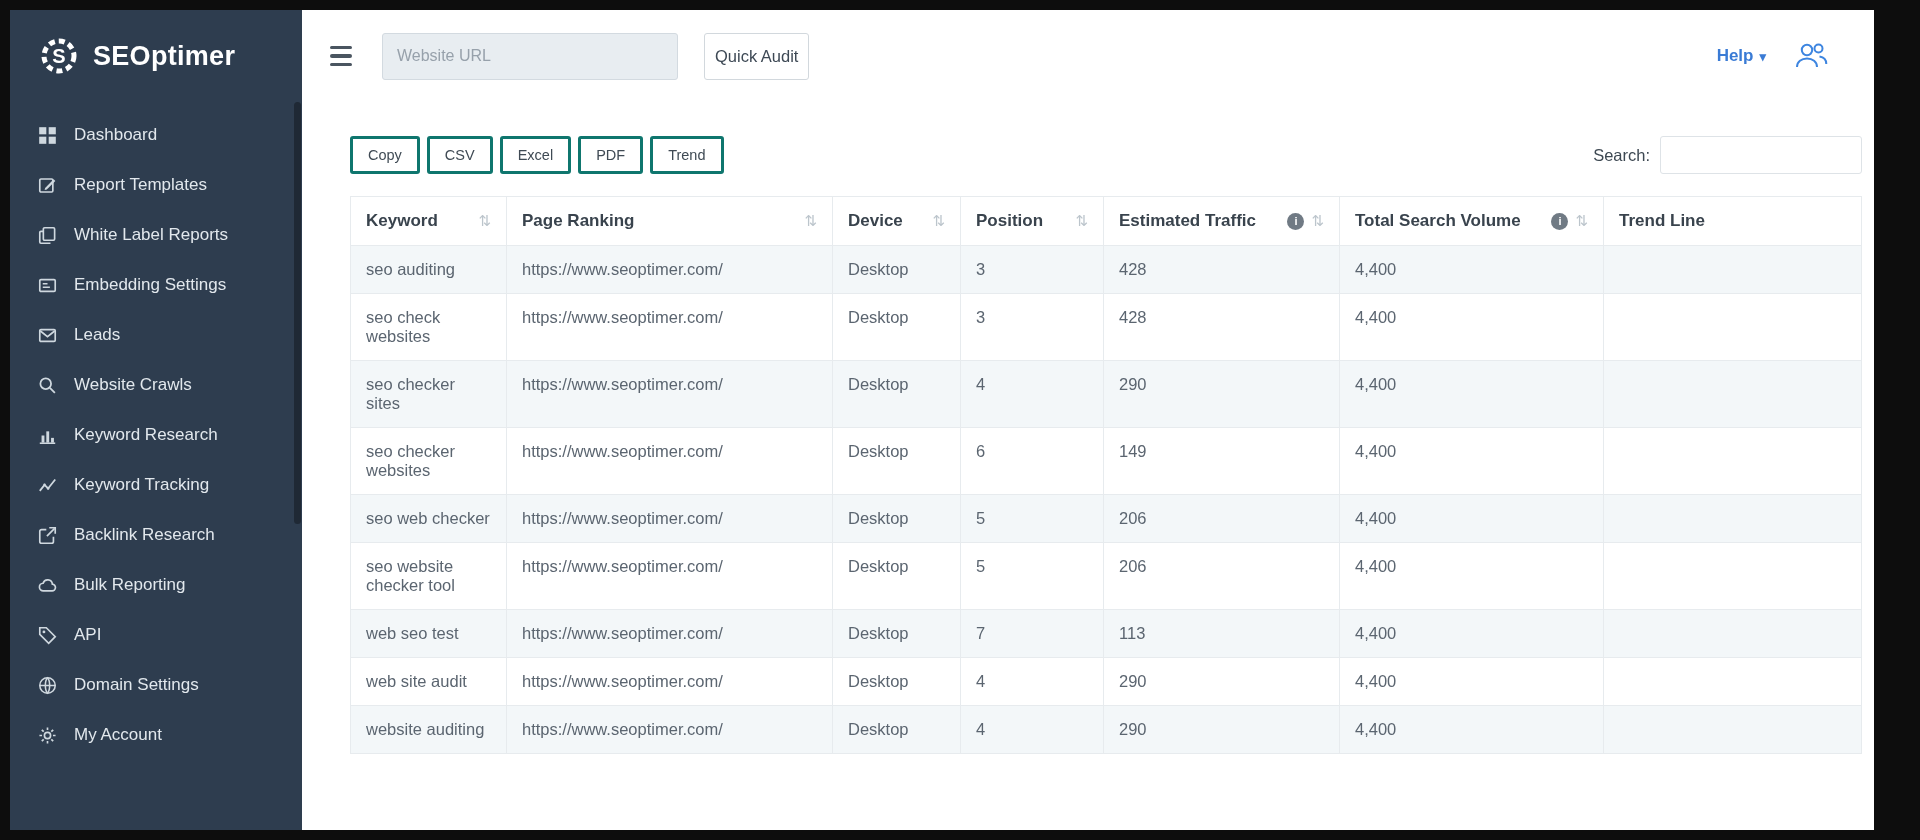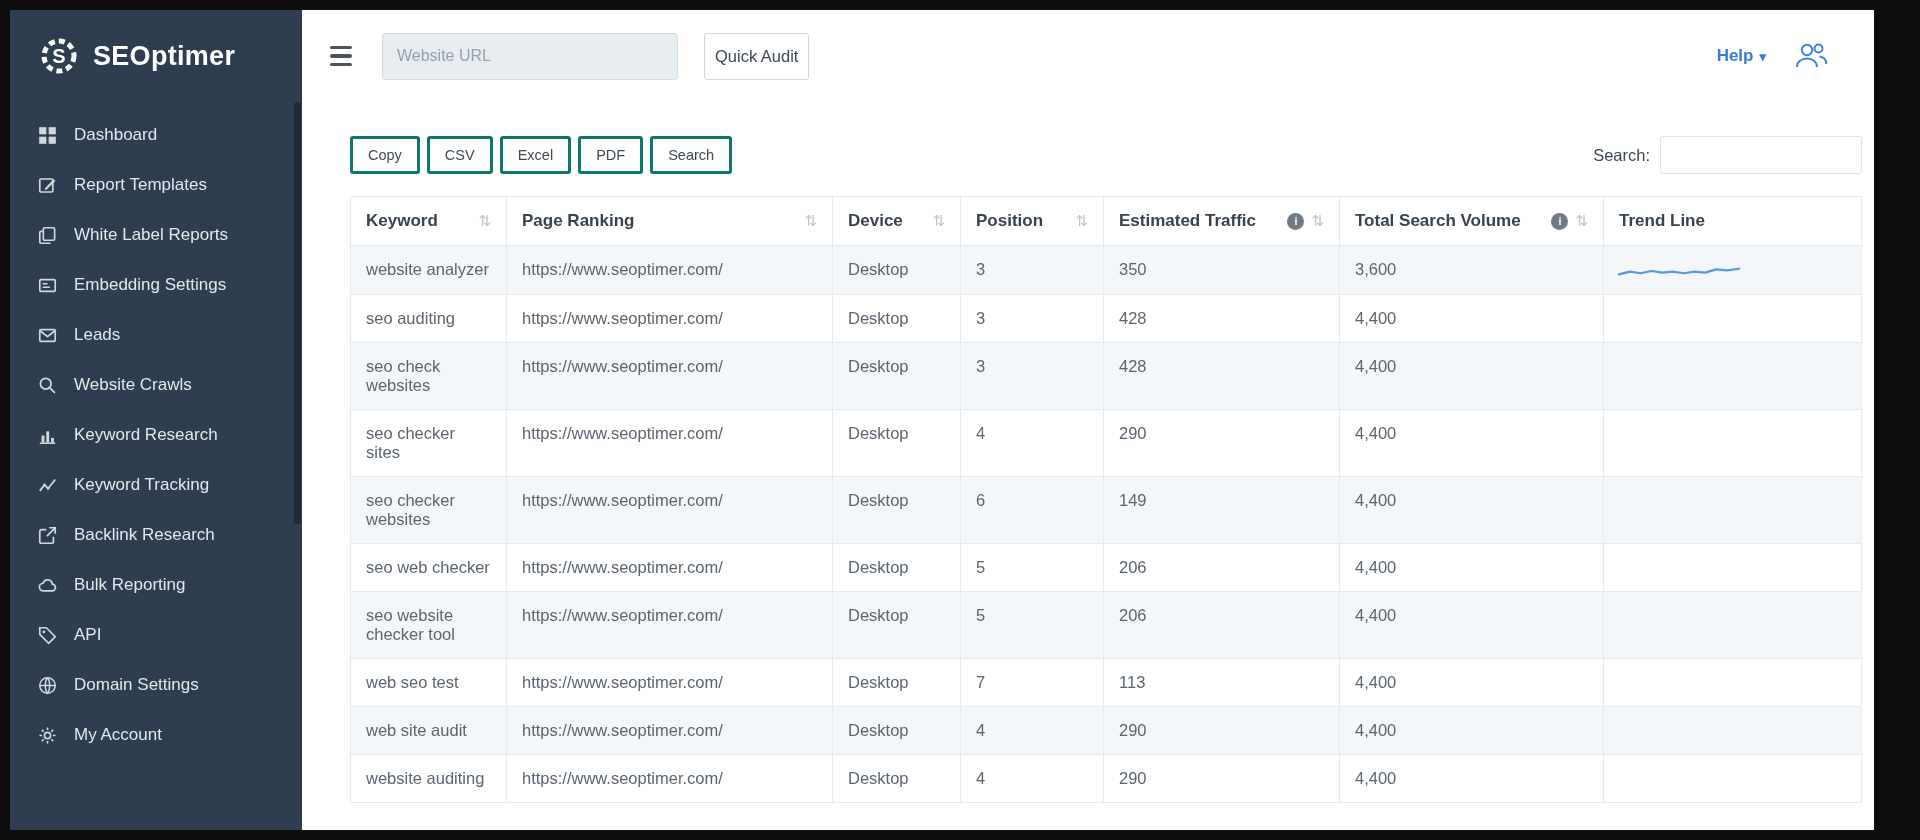--- a/index.html
+++ b/index.html
@@ -223,21 +223,21 @@
         </div>
       </header>
 
       <section class="content">
         <div class="toolbar">
           <div class="export-group">
             <button class="export-btn">Copy</button>
             <button class="export-btn">CSV</button>
             <button class="export-btn">Excel</button>
             <button class="export-btn">PDF</button>
-            <button class="export-btn">Search</button>
+            <button class="export-btn">Trend</button>
           </div>
           <div class="search-wrap">
             <span class="search-label">Search:</span>
             <input class="search-input" type="text" style="">
           </div>
         </div>
 
         <table>
           <colgroup>
             <col style="width:156px">
@@ -302,33 +302,20 @@
                 </th>
               <th>
                   <div class="th-inner">
                     <span>Trend Line</span>
                   </div>
                 </th>
             </tr>
           </thead>
           <tbody>
             <tr>
-              <td>website analyzer</td>
-              <td>https://www.seoptimer.com/</td>
-              <td>Desktop</td>
-              <td>3</td>
-              <td>350</td>
-              <td>3,600</td>
-              <td class="trend-cell">
-                  <svg viewBox="0 0 100 16" preserveAspectRatio="none">
-                    <polyline points="0,11 9,8.5 18,10 27,8 36,9.5 45,8.5 54,10 63,8.5 72,9.5 81,6.5 90,7.5 100,6" fill="none" stroke="#5b97dd" stroke-width="2" stroke-linecap="round" stroke-linejoin="round"></polyline>
-                  </svg>
-                </td>
-            </tr>
-            <tr>
               <td>seo auditing</td>
               <td>https://www.seoptimer.com/</td>
               <td>Desktop</td>
               <td>3</td>
               <td>428</td>
               <td>4,400</td>
               <td></td>
             </tr>
             <tr>
               <td>seo check websites</td>

